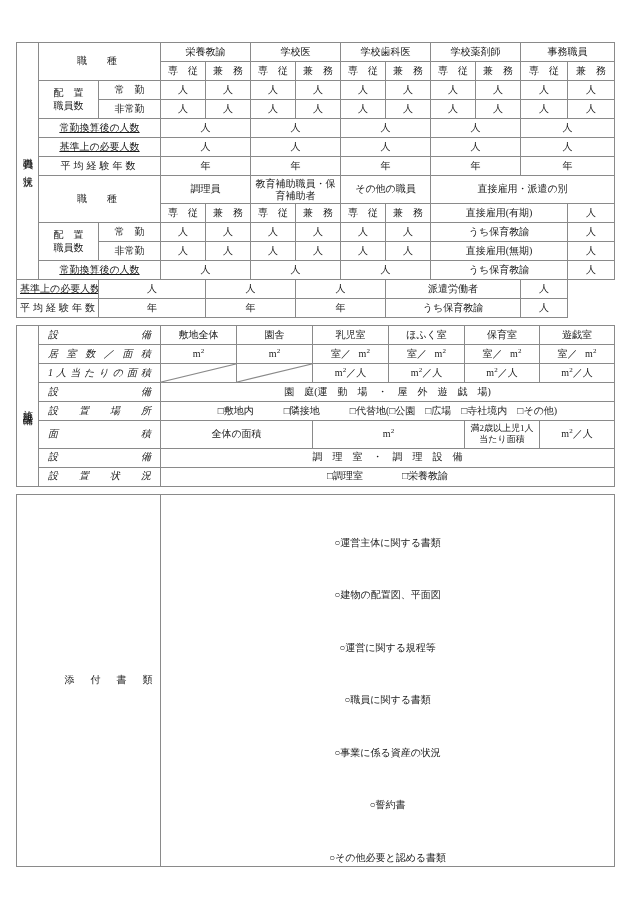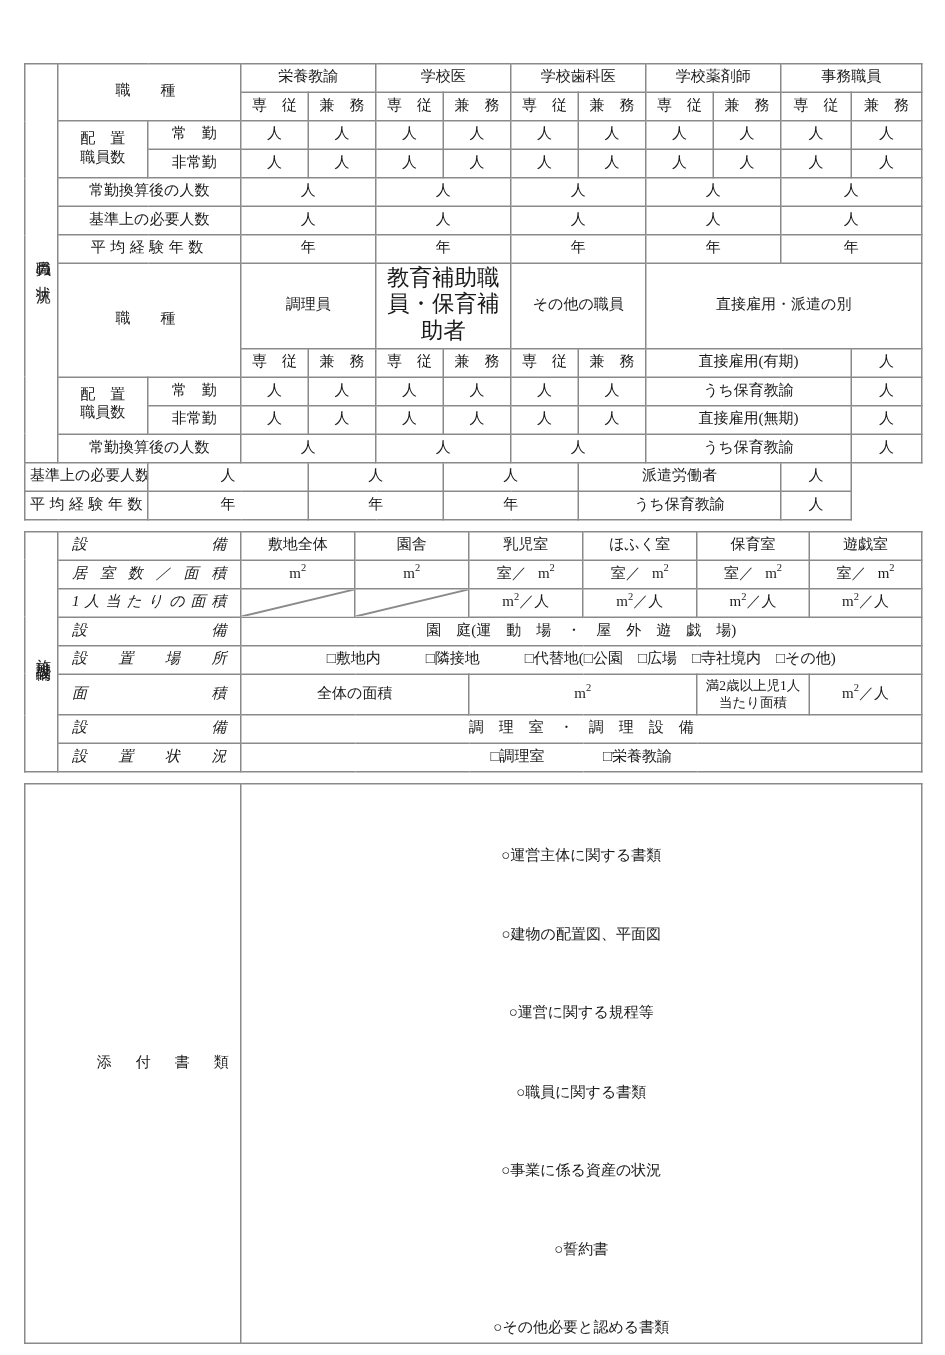--- a/index.html
+++ b/index.html
@@ -52,20 +52,21 @@
     display: block;
   }
   .rowhead {
     letter-spacing: 3px;
     white-space: nowrap;
     margin-left: 43px;
   }
   .rowhead-tight {
     letter-spacing: 0px;
     white-space: nowrap;
+    text-decoration: underline;
   }
   .spread {
     display: block;
     text-align: justify;
     text-align-last: justify;
     letter-spacing: 0;
     padding: 0 6px;
     font-style: italic;
   }
   .unit-r {
@@ -207,21 +208,21 @@
       <td colspan="2" class="unit-r">年</td>
       <td colspan="2" class="unit-r">年</td>
       <td colspan="2" class="unit-r">年</td>
       <td colspan="2" class="unit-r">年</td>
       <td colspan="2" class="unit-r">年</td>
     </tr>
 
     <tr>
       <td colspan="2" rowspan="2" class="big">職　種</td>
       <td colspan="2">調理員</td>
-      <td colspan="2" style="font-size:15px;line-height:1.15">
+      <td colspan="2" style="font-size:10px;line-height:1.15">
         <span>教育補助職員・保育補助者</span>
       </td>
       <td colspan="2">その他の職員</td>
       <td colspan="4">直接雇用・派遣の別</td>
     </tr>
     <tr>
       <td>専　従</td>
       <td>兼　務</td>
       <td>専　従</td>
       <td>兼　務</td>

